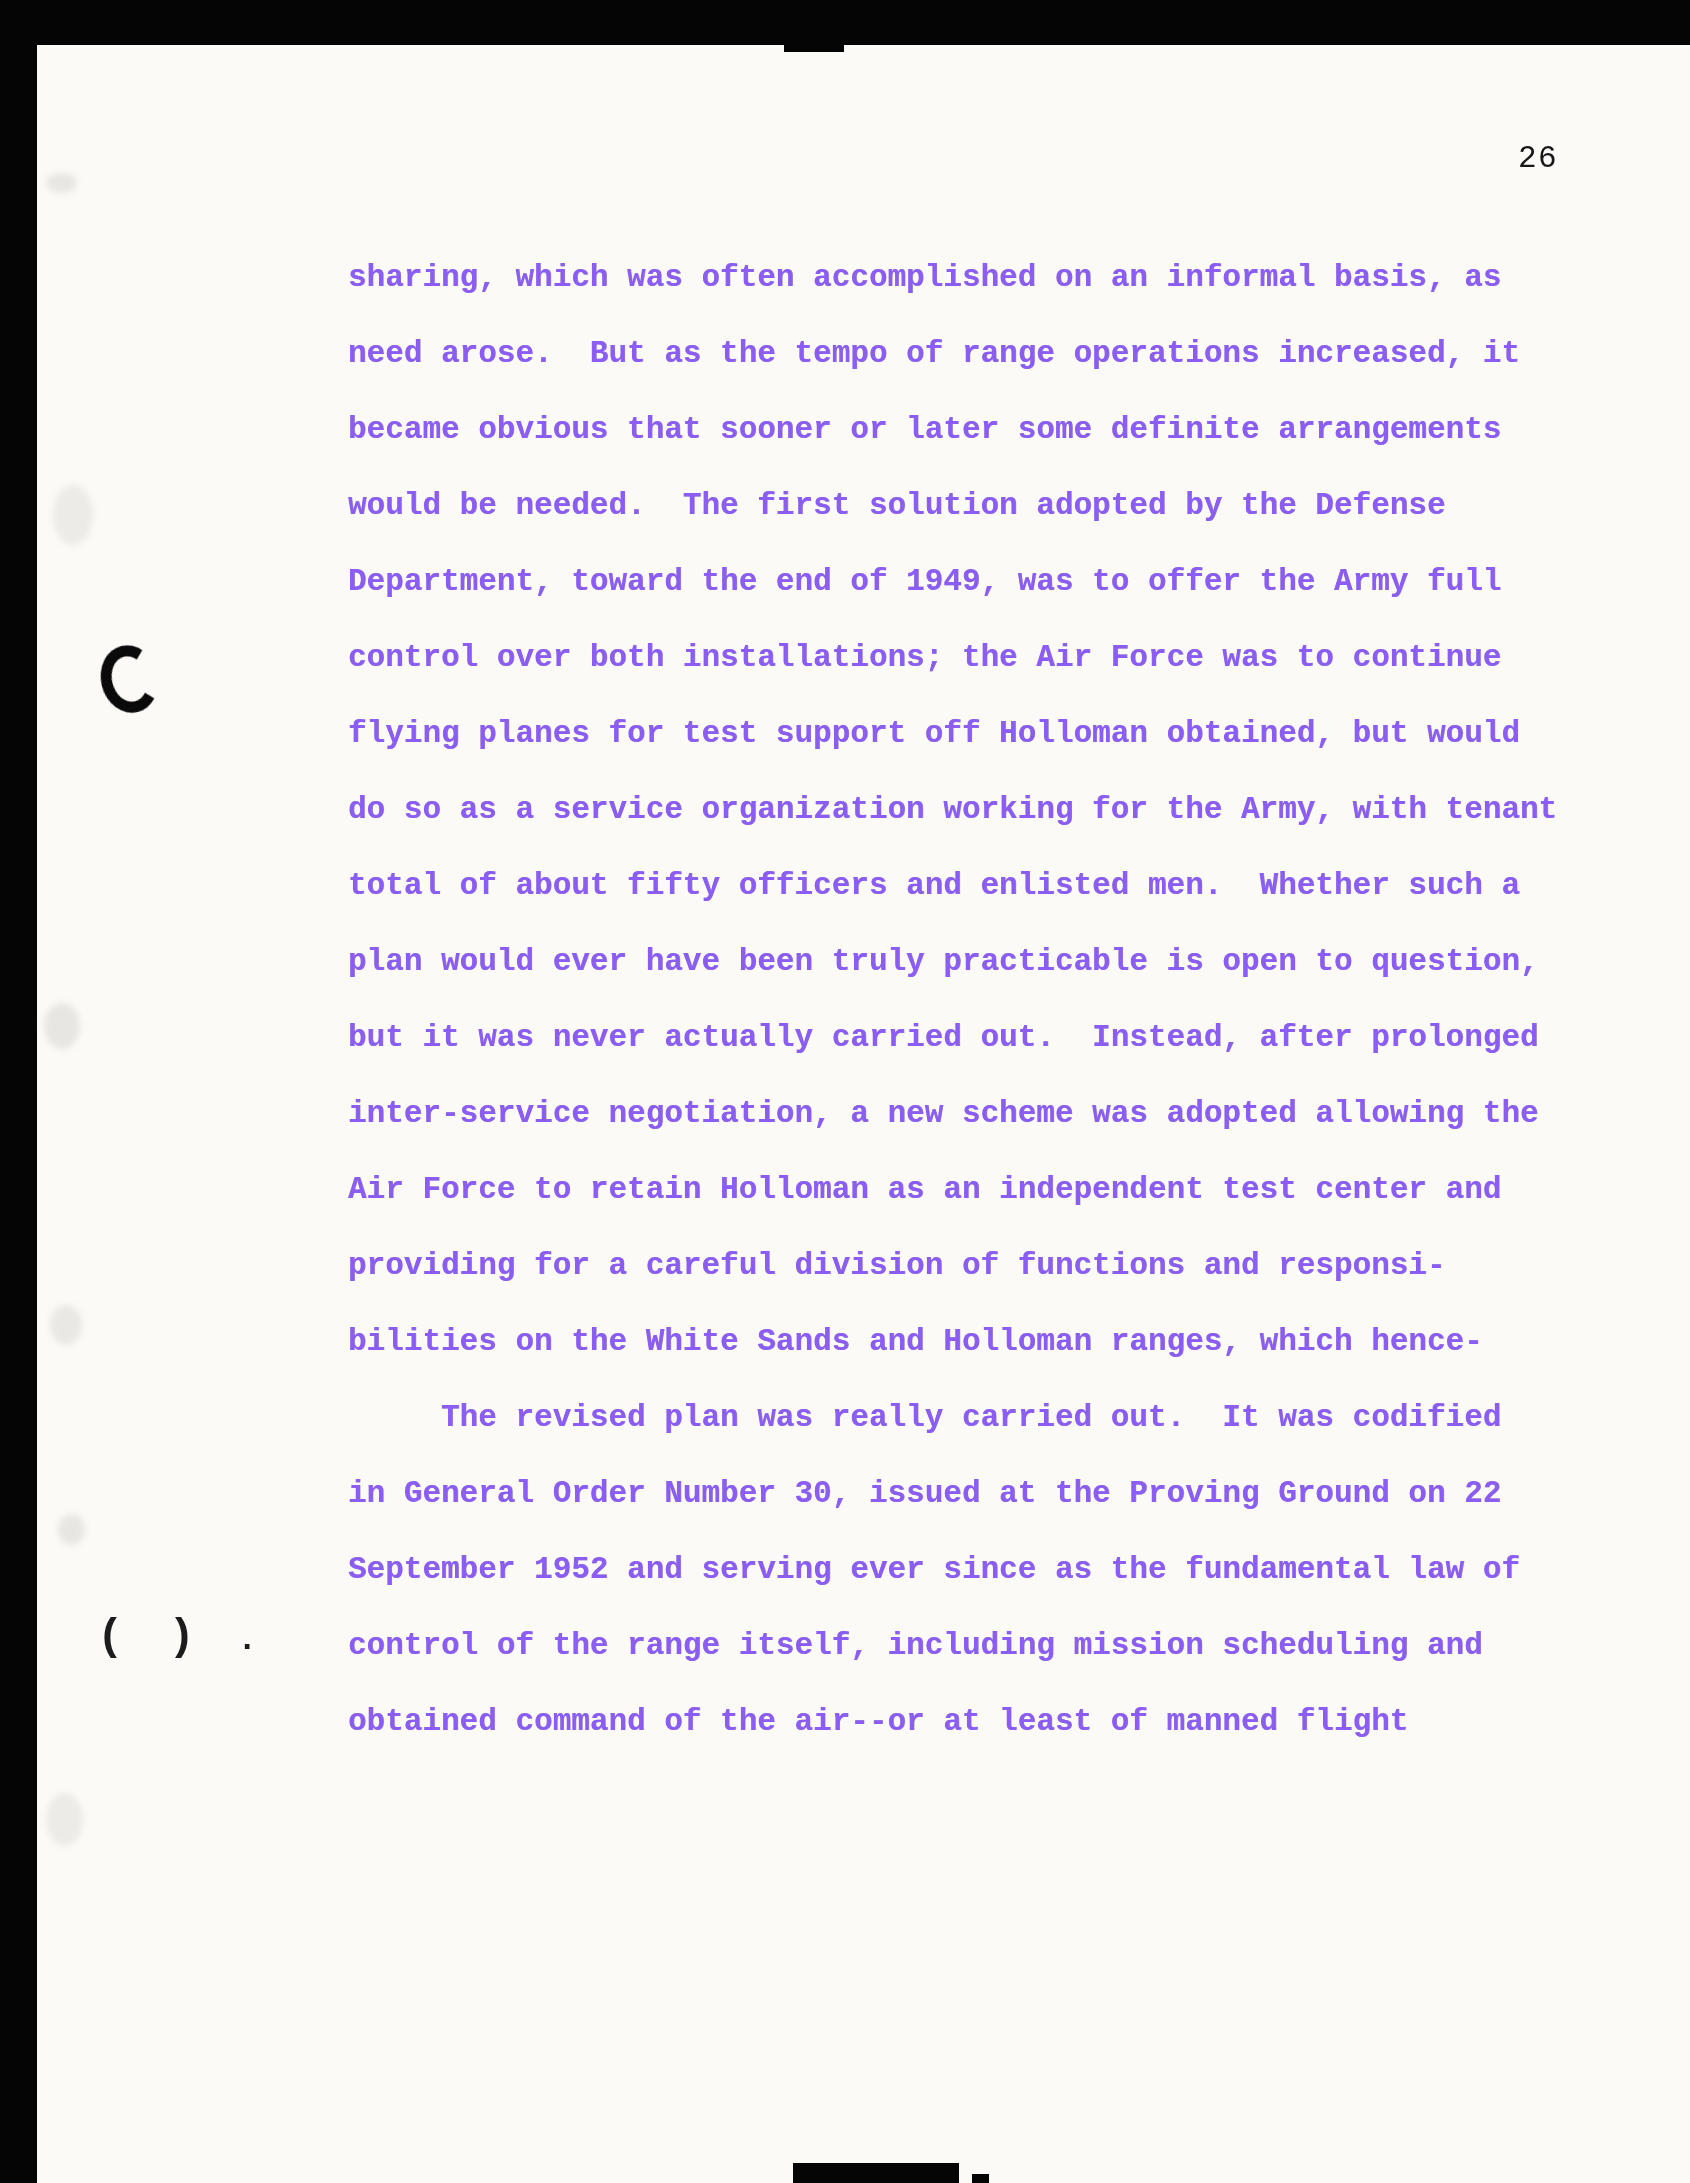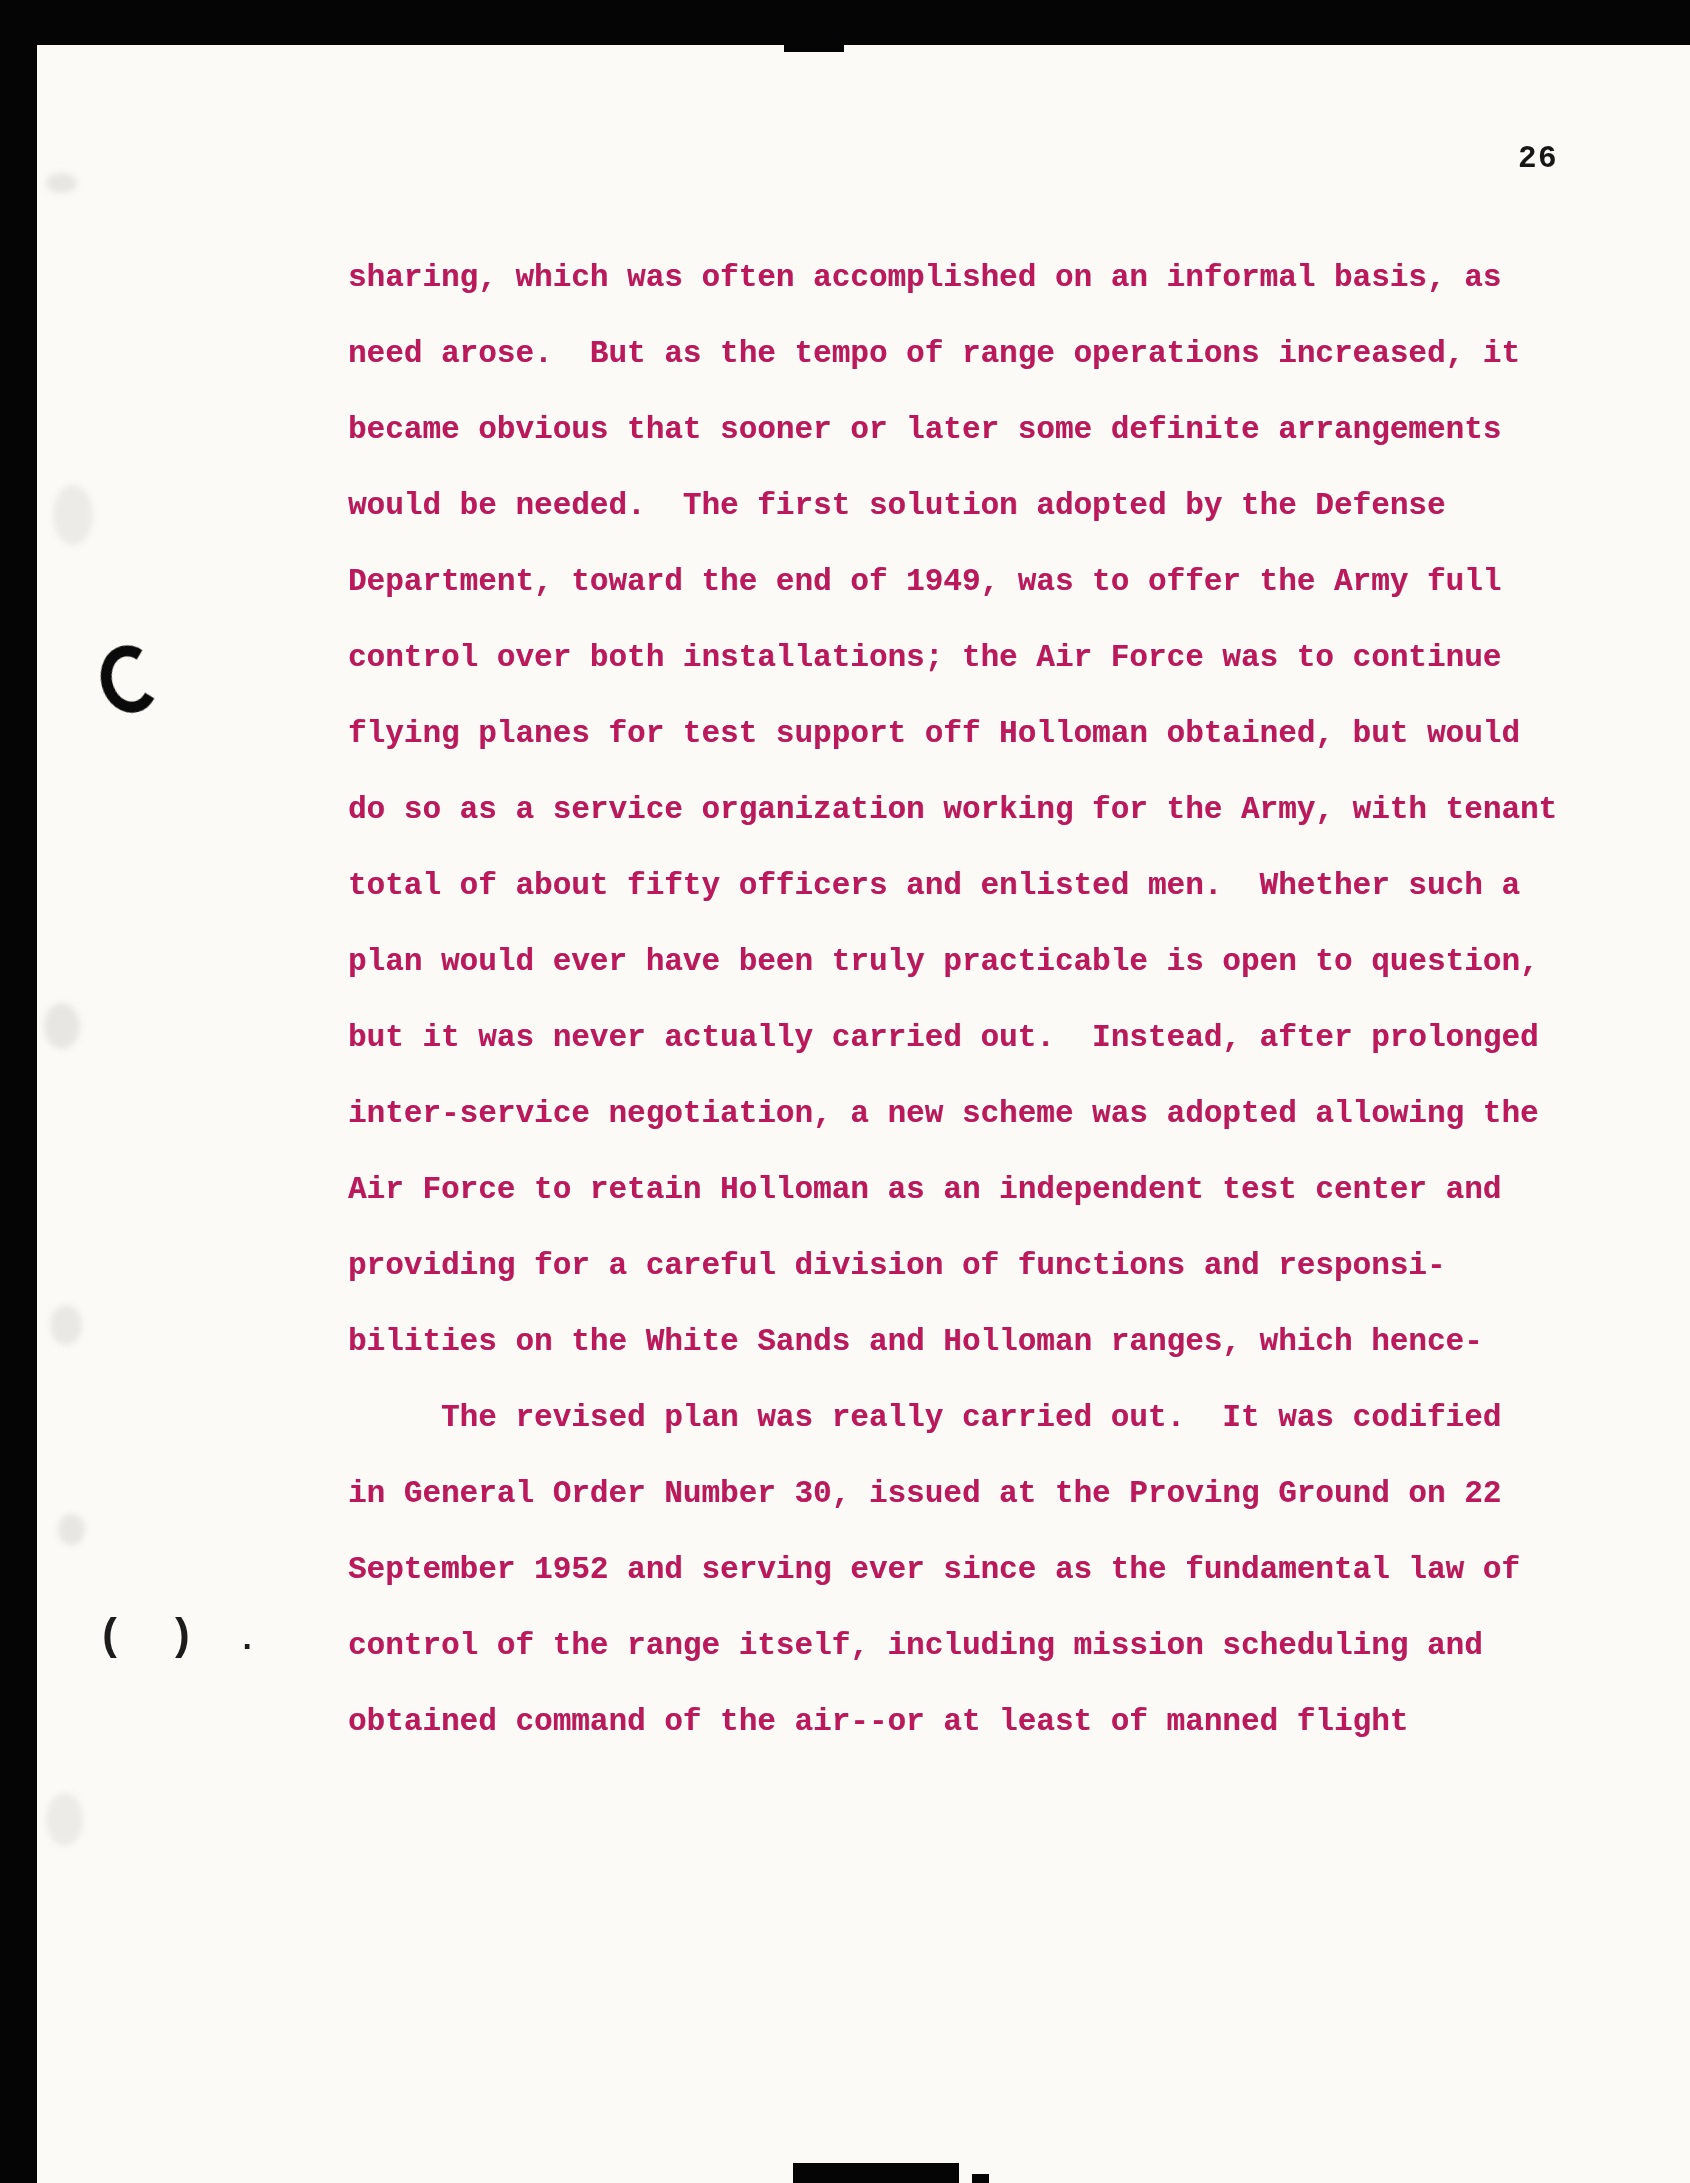--- a/index.html
+++ b/index.html
@@ -56,36 +56,36 @@
     width: 17.3px;
     height: 9.3px;
     background: #050505;
   }
   
   .page-number {
     position: absolute;
     top: 141px;
     left: 1518px;
     font-size: 31px;
-    font-weight: bold;
+    font-weight: normal;
     letter-spacing: 1.3px;
   }
   
   .text-block {
     position: absolute;
     top: 240px;
     left: 348px;
     width: 1278px;
   }
   .line {
     white-space: pre;
     font-size: 31px;
     line-height: 76px;
     font-weight: bold;
-    color: #be185d;
+    color: #8b5cf6;
     text-shadow: 0.4px 0.4px 0 rgba(20,20,20,0.35);
   }
   .fn-sup {
     display: inline-block;
     position: relative;
     top: -0.55em;
     font-size: 0.8em;
     margin-left: 2.7px;
   }
   

